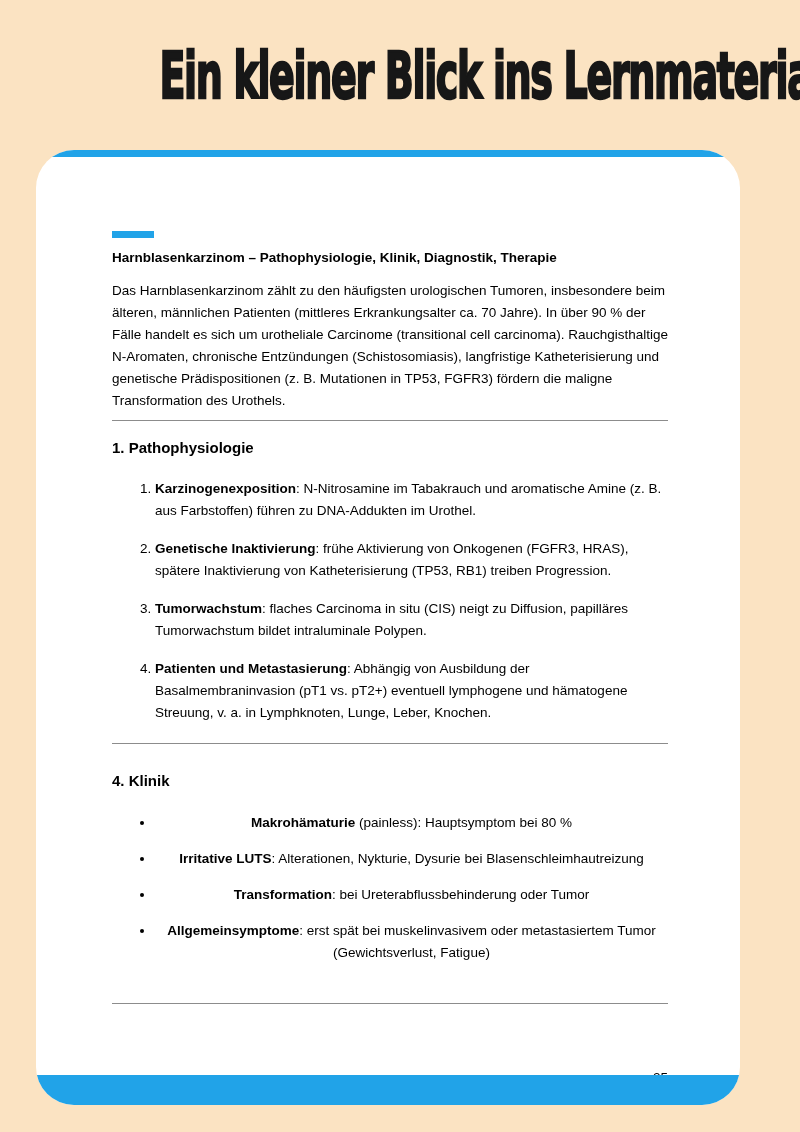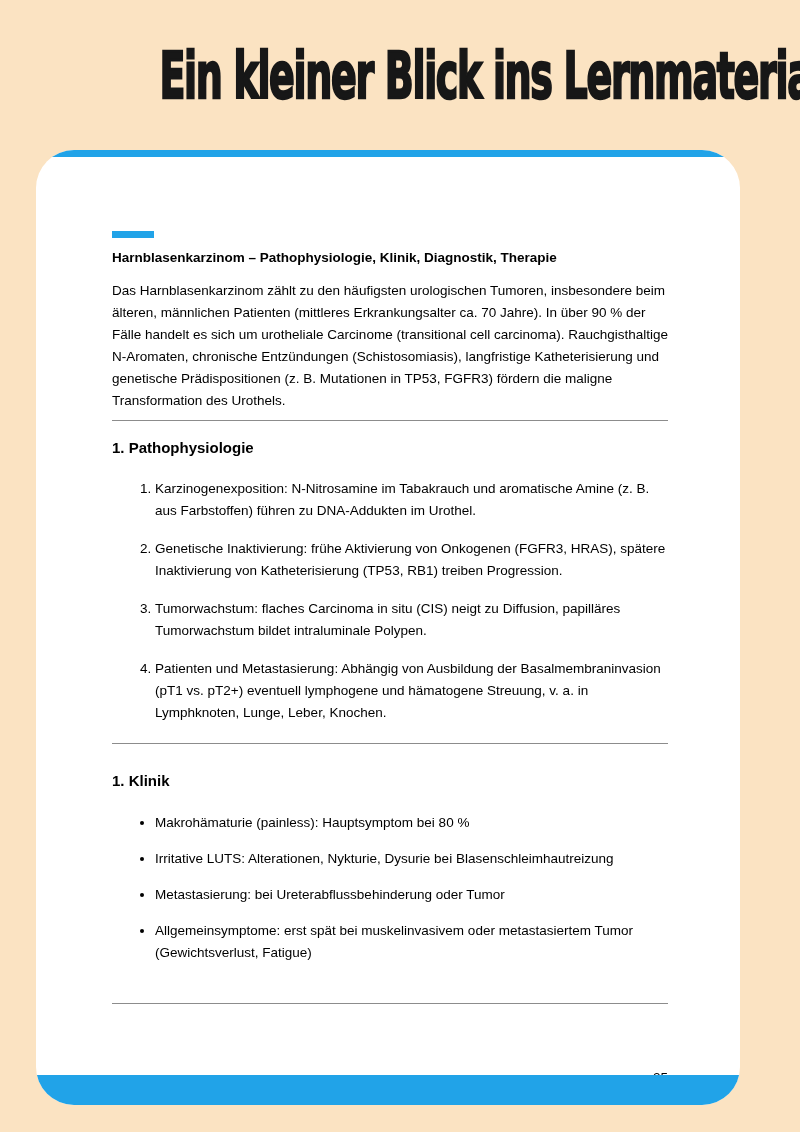--- a/index.html
+++ b/index.html
@@ -86,23 +86,23 @@
   .section-title {
     font-size: 15px;
     font-weight: bold;
     line-height: 24px;
   }
   .section-title.first { margin-top: 15px; }
   .section-title.second { margin-top: 25px; }
   ol.numbered-list { margin-top: 18px; padding-left: 43px; list-style: decimal outside; }
   ul.bulleted-list { margin-top: 19px; padding-left: 43px; list-style: disc outside; }
   ol.numbered-list > li, ul.bulleted-list > li { margin-bottom: 16px; }
-  ul.bulleted-list > li { margin-bottom: 14px; }
+  ul.bulleted-list > li { margin-bottom: 14px; text-align: center; }
   ol.numbered-list > li:last-child, ul.bulleted-list > li:last-child { margin-bottom: 0; }
-  .term { font-weight: normal; }
+  .term { font-weight: bold; }
   .page-number {
     margin-top: 63px;
     text-align: right;
     font-size: 13.5px;
     line-height: 22px;
   }
 </style>
 </head>
 <body>
 
@@ -125,26 +125,26 @@
 
     <ol class="numbered-list">
       <li><span class="term">Karzinogenexposition</span><span>: N-Nitrosamine im Tabakrauch und aromatische Amine (z. B. aus Farbstoffen) führen zu DNA-Addukten im Urothel.</span></li>
       <li><span class="term">Genetische Inaktivierung</span><span>: frühe Aktivierung von Onkogenen (FGFR3, HRAS), spätere Inaktivierung von Katheterisierung (TP53, RB1) treiben Progression.</span></li>
       <li><span class="term">Tumorwachstum</span><span>: flaches Carcinoma in situ (CIS) neigt zu Diffusion, papilläres Tumorwachstum bildet intraluminale Polypen.</span></li>
       <li><span class="term">Patienten und Metastasierung</span><span>: Abhängig von Ausbildung der Basalmembraninvasion (pT1 vs. pT2+) eventuell lymphogene und hämatogene Streuung, v. a. in Lymphknoten, Lunge, Leber, Knochen.</span></li>
     </ol>
 
     <hr class="rule rule-2">
 
-    <h2 class="section-title second">1. Klinik</h2>
+    <h2 class="section-title second">4. Klinik</h2>
 
     <ul class="bulleted-list">
       <li><span class="term">Makrohämaturie</span><span> (painless): Hauptsymptom bei 80 %</span></li>
       <li><span class="term">Irritative LUTS</span><span>: Alterationen, Nykturie, Dysurie bei Blasenschleimhautreizung</span></li>
-      <li><span class="term">Metastasierung</span><span>: bei Ureterabflussbehinderung oder Tumor</span></li>
+      <li><span class="term">Transformation</span><span>: bei Ureterabflussbehinderung oder Tumor</span></li>
       <li><span class="term">Allgemeinsymptome</span><span>: erst spät bei muskelinvasivem oder metastasiertem Tumor (Gewichtsverlust, Fatigue)</span></li>
     </ul>
 
     <hr class="rule rule-3">
 
     <div class="page-number">25</div>
   </div>
 
   <div class="card-bottom-strip"></div>
 </div>

